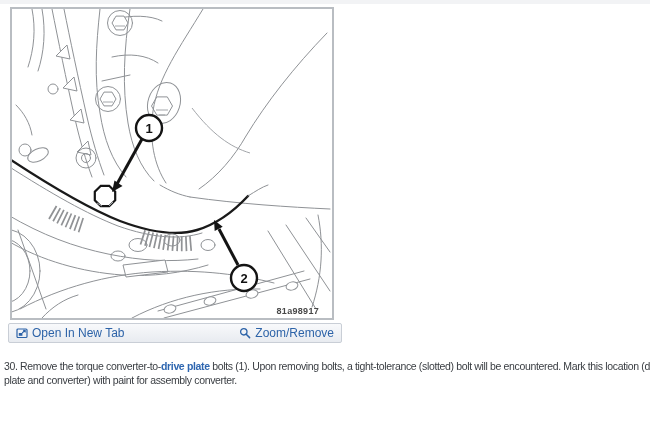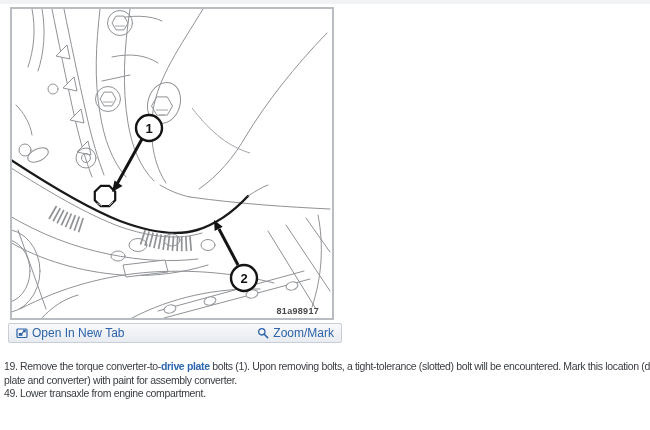--- a/index.html
+++ b/index.html
@@ -171,22 +171,21 @@
         <rect x="2.8" y="6" width="3.6" height="2.8" fill="#2d63a8"></rect>
         <path d="M 6.2 6 L 9.2 3.2 M 9.2 5.4 L 9.2 3.2 L 7 3.2" fill="none" stroke="#2d63a8" stroke-width="1.1"></path>
       </svg>
       <span>Open In New Tab</span>
     </a>
     <a class="tool-link">
       <svg width="12" height="12" viewBox="0 0 12 12">
         <circle cx="4.8" cy="4.8" r="3.2" fill="none" stroke="#2d63a8" stroke-width="1.3"></circle>
         <line x1="7.2" y1="7.2" x2="10.6" y2="10.6" stroke="#2d63a8" stroke-width="1.5" stroke-linecap="round"></line>
       </svg>
-      <span>Zoom/Mark</span>
+      <span>Zoom/Remove</span>
     </a>
   </div>
 </div>
 
 <div class="steps">
-  <div class="line"><span>19. Remove the torque converter-to-</span><a class="inline-link">drive plate</a><span> bolts (1). Upon removing bolts, a tight-tolerance (slotted) bolt will be encountered. Mark this location (drive</span></div>
+  <div class="line"><span>30. Remove the torque converter-to-</span><a class="inline-link">drive plate</a><span> bolts (1). Upon removing bolts, a tight-tolerance (slotted) bolt will be encountered. Mark this location (drive</span></div>
   <div class="line">plate and converter) with paint for assembly converter.</div>
-  <div class="line">49. Lower transaxle from engine compartment.</div>
 </div>
 
 </body></html>

